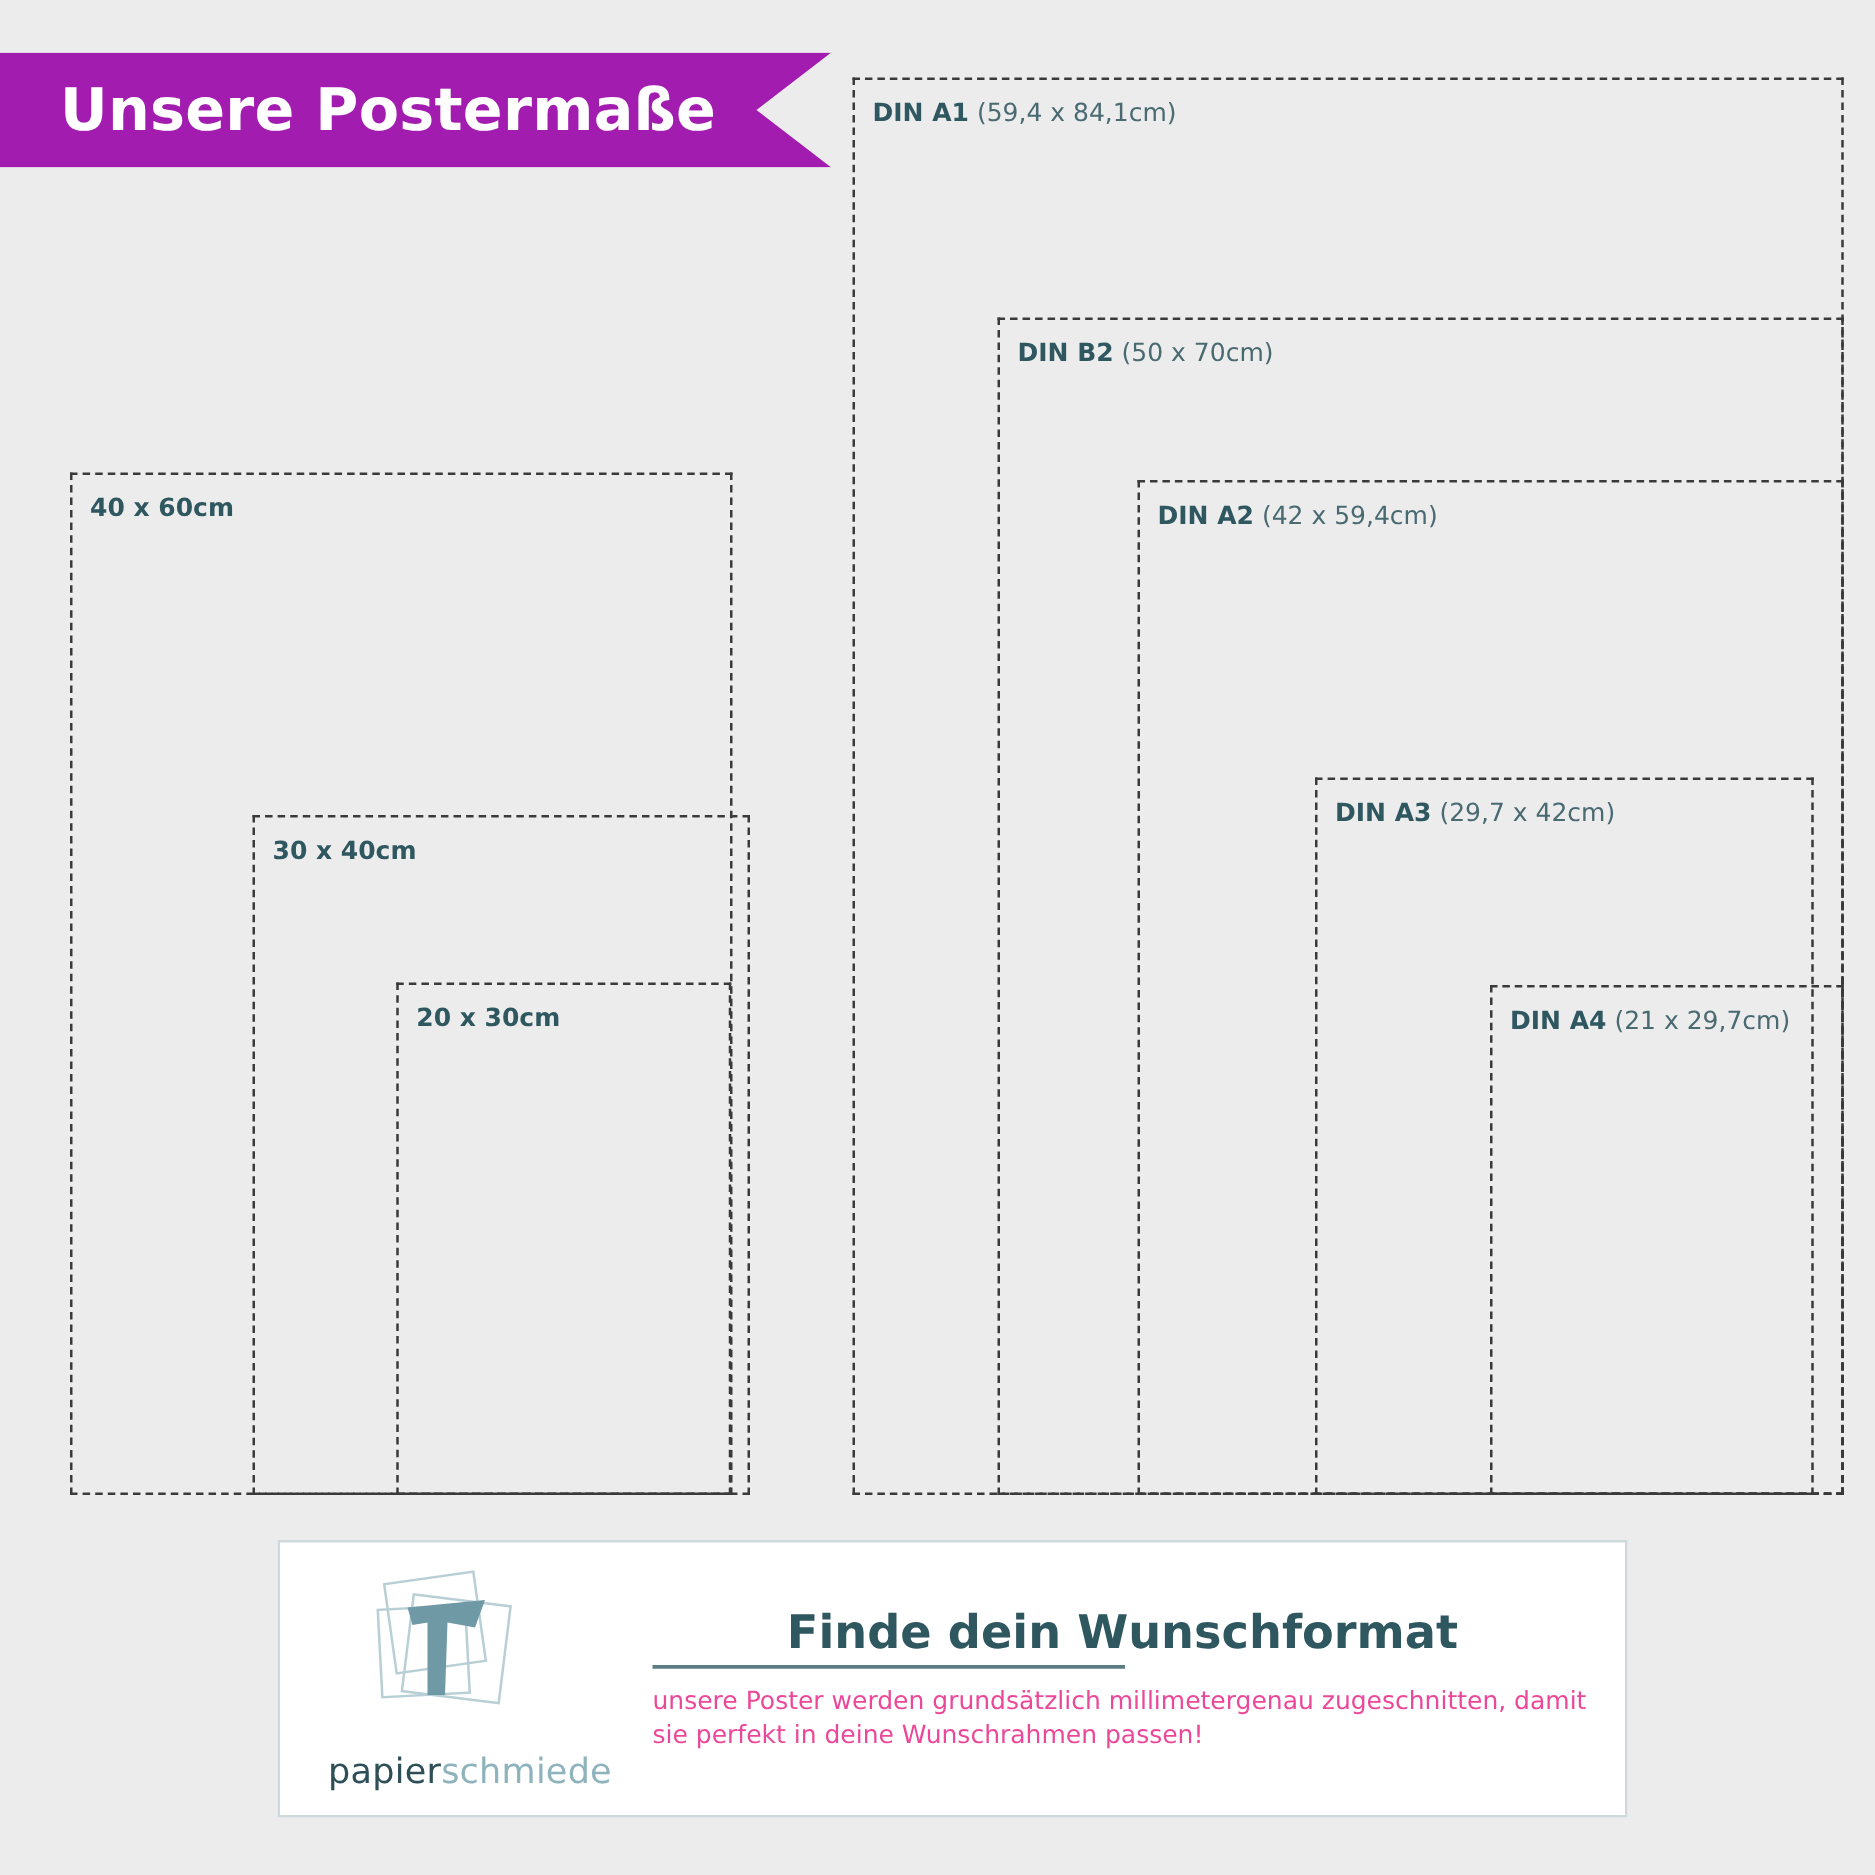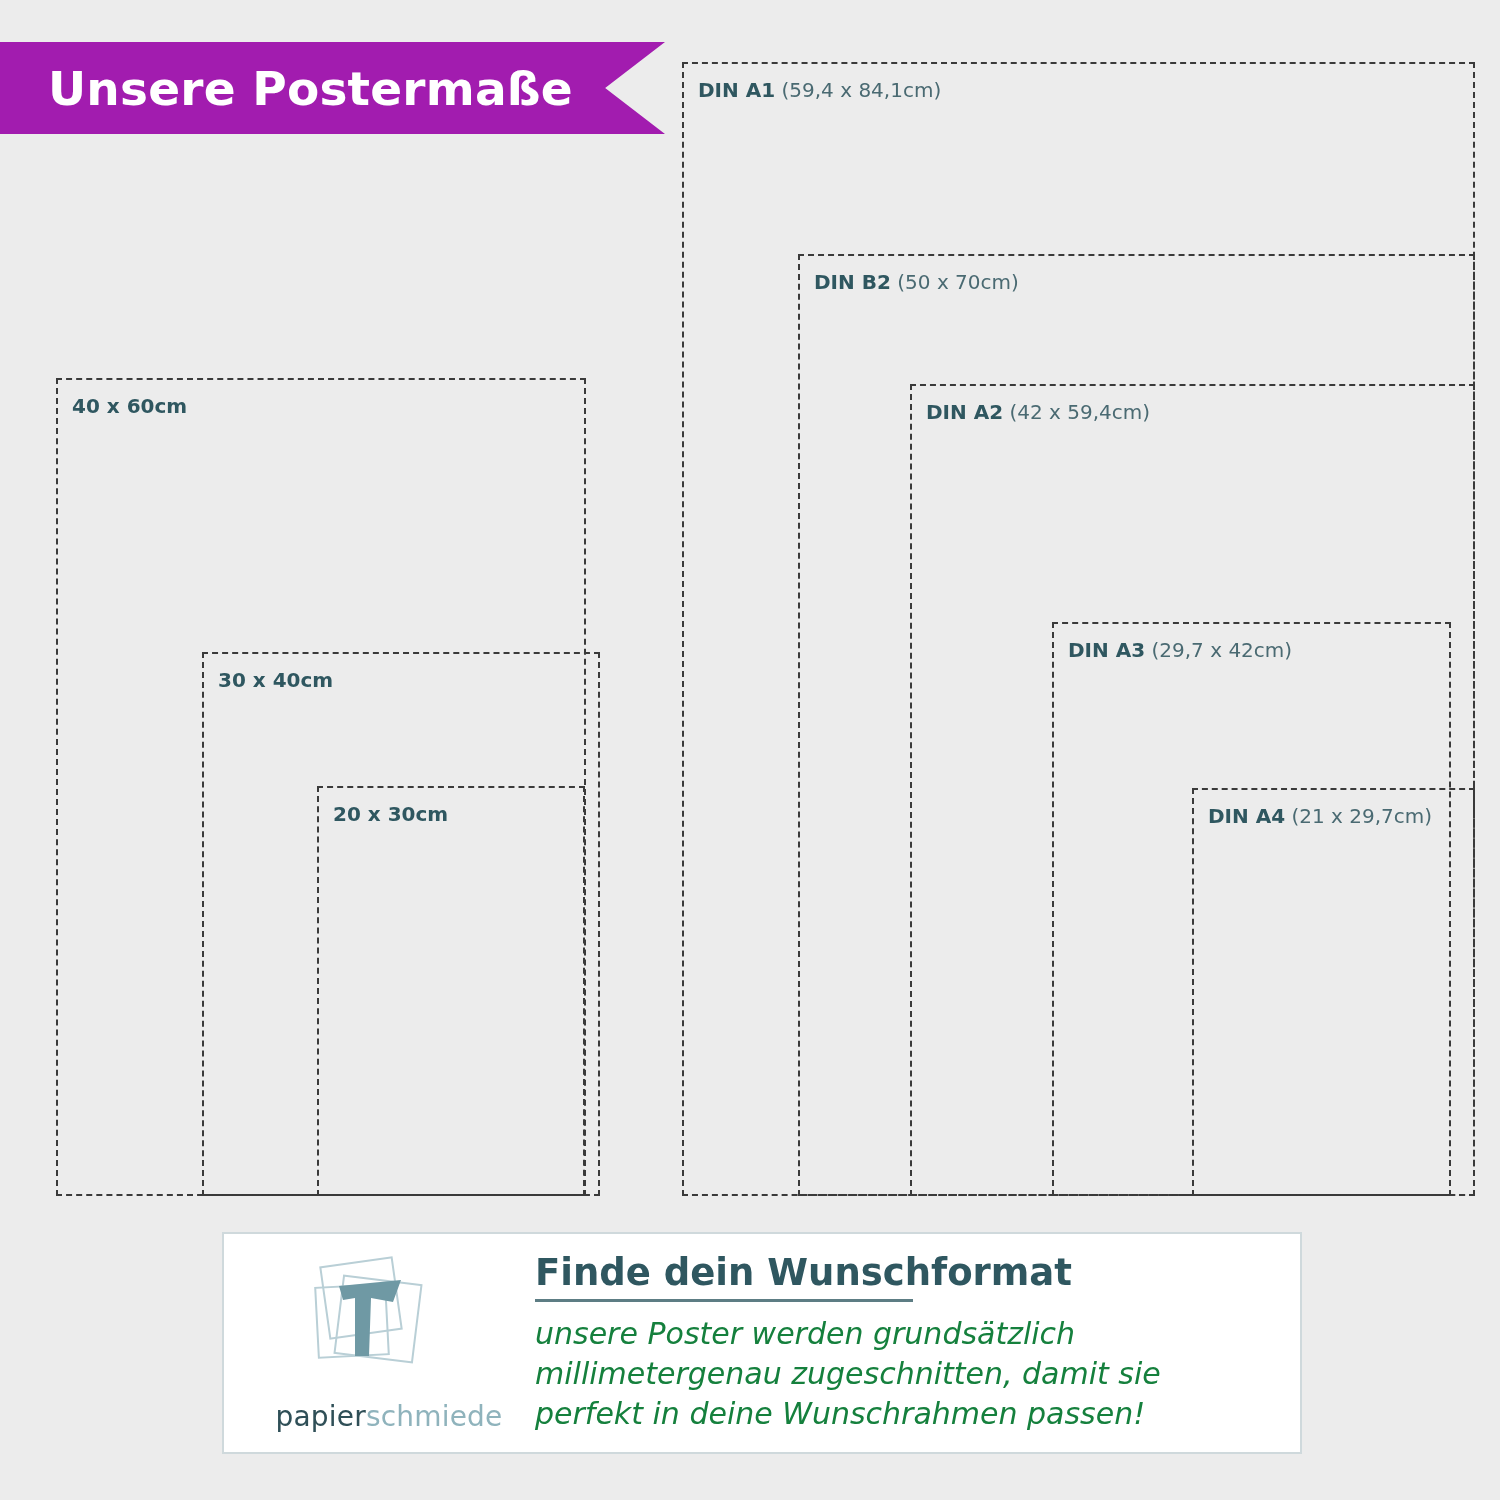--- a/index.html
+++ b/index.html
@@ -77,21 +77,20 @@
     border: 2px solid #cfd9dc;
     box-sizing: border-box;
     display: flex;
     align-items: center;
   }
   .logo-wrap {
     width: 280px;
     height: 100%;
     position: relative;
     flex: 0 0 280px;
-    margin-left: 13px;
   }
   .logo-mark {
     position: absolute;
     left: 72px;
     top: 22px;
     width: 130px;
     height: 130px;
   }
   .logo-text {
     position: absolute;
@@ -109,33 +108,33 @@
     flex: 1 1 auto;
     padding-left: 18px;
     padding-right: 26px;
   }
   .footer-heading {
     font-size: 37px;
     font-weight: bold;
     color: #2f5760;
     margin: 0 0 6px 0;
     line-height: 1.1;
+    text-align: center;
   }
   .footer-rule {
     width: 378px;
     height: 3px;
     background: #5d7d84;
     margin: 4px 0 12px 0;
   }
   .footer-body {
-    font-size: 30px;
-    color: #15803d;
+    font-size: 20px;
+    color: #ec4899;
     line-height: 1.32;
     margin: 0;
-    font-style: italic;
   }
 </style>
 </head>
 <body>
 
 <div class="ribbon">
   <div class="ribbon-title">Unsere Postermaße</div>
 </div>
 
 <div class="size-box" style="left:56px; top:378px; width:530px; height:818px;">

